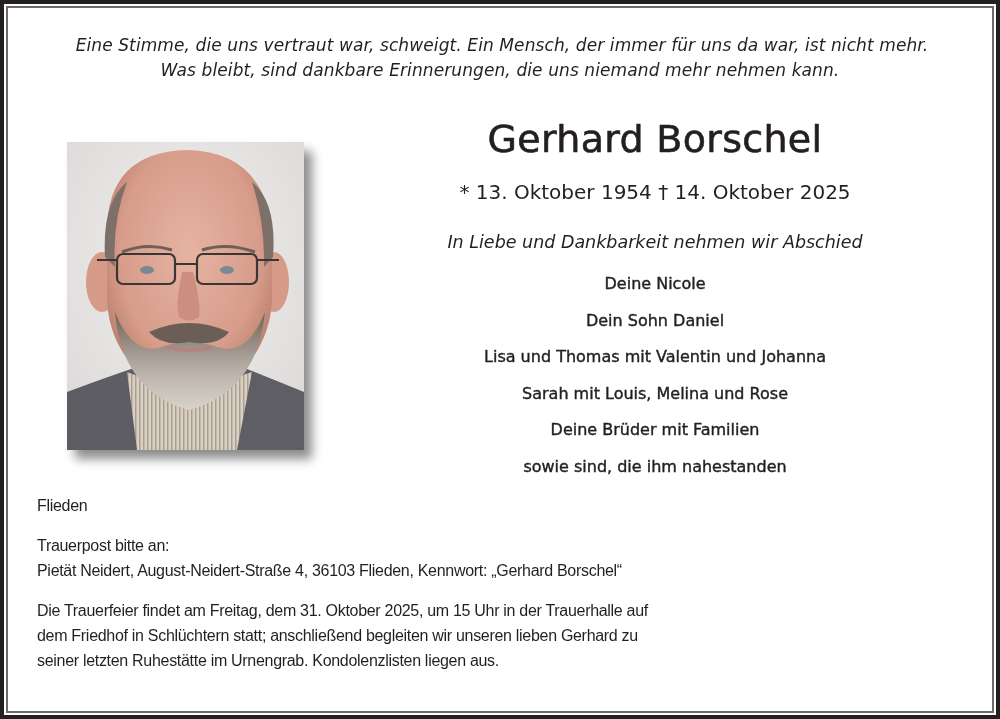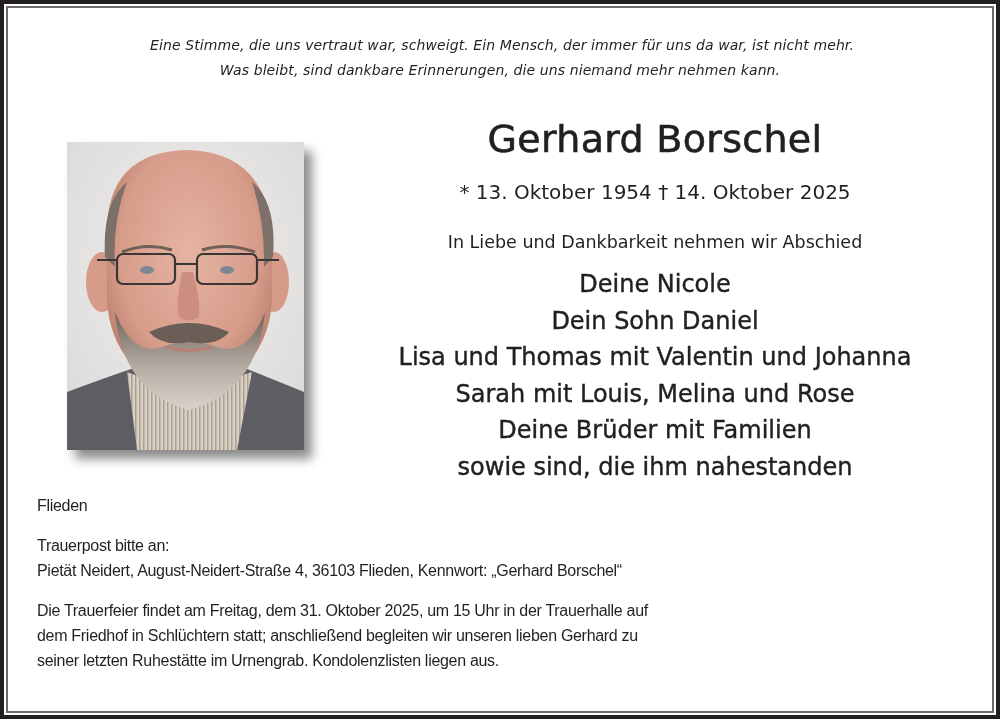--- a/index.html
+++ b/index.html
@@ -15,21 +15,21 @@
   }
   .inner-line {
     position: absolute; left: 2px; top: 2px; right: 2px; bottom: 2px;
     border: 2px solid #6b6b6b; box-sizing: border-box;
   }
   .content { position: absolute; left: 0; top: 0; width: 1000px; height: 719px; }
 
   .motto {
     position: absolute; top: 33px; left: 0; width: 1000px; text-align: center;
     font-family: "DejaVu Sans", sans-serif; font-style: italic;
-    font-size: 14px; line-height: 25px; color: #231f20; letter-spacing: 0.1px;
+    font-size: 17px; line-height: 25px; color: #231f20; letter-spacing: 0.1px;
   }
   .motto .l1 { display:block; padding-left: 4px; }
   .motto .l2 { display:block; }
 
   .photo-wrap {
     position: absolute; left: 67px; top: 142px; width: 237px; height: 308px;
     box-shadow: 8px 9px 10px rgba(0,0,0,0.45);
     overflow: hidden; background: #e9e8e6;
   }
   .photo-wrap svg { display:block; }
@@ -41,25 +41,25 @@
     -webkit-text-stroke: 0.6px #231f20;
   }
   .dates {
     position: absolute; top: 178px; left: 370px; width: 570px; text-align: center;
     font-family: "DejaVu Sans", sans-serif; font-size: 20px; line-height: 28px;
   }
   .dates .born { }
 
   .farewell {
     position: absolute; top: 229px; left: 370px; width: 570px; text-align: center;
-    font-family: "DejaVu Sans", sans-serif; font-size: 17.5px; line-height: 26px;
+    font-family: "DejaVu Sans", sans-serif; font-size: 17.5px; line-height: 26px; font-style: italic;
   }
   .mourners {
     position: absolute; top: 266px; left: 345px; width: 620px; text-align: center;
-    font-family: "DejaVu Sans", sans-serif; font-size: 24px; line-height: 36.5px;
+    font-family: "DejaVu Sans", sans-serif; font-size: 16px; line-height: 36.5px;
     -webkit-text-stroke: 0.4px #231f20;
   }
   .mourners div { white-space: nowrap; }
 
   .body-text {
     position: absolute; left: 37px; width: 930px;
     font-family: "Liberation Sans", sans-serif; font-size: 16px; line-height: 25px;
     color: #231f20; letter-spacing: -0.3px;
   }
   .place { top: 493px; }

